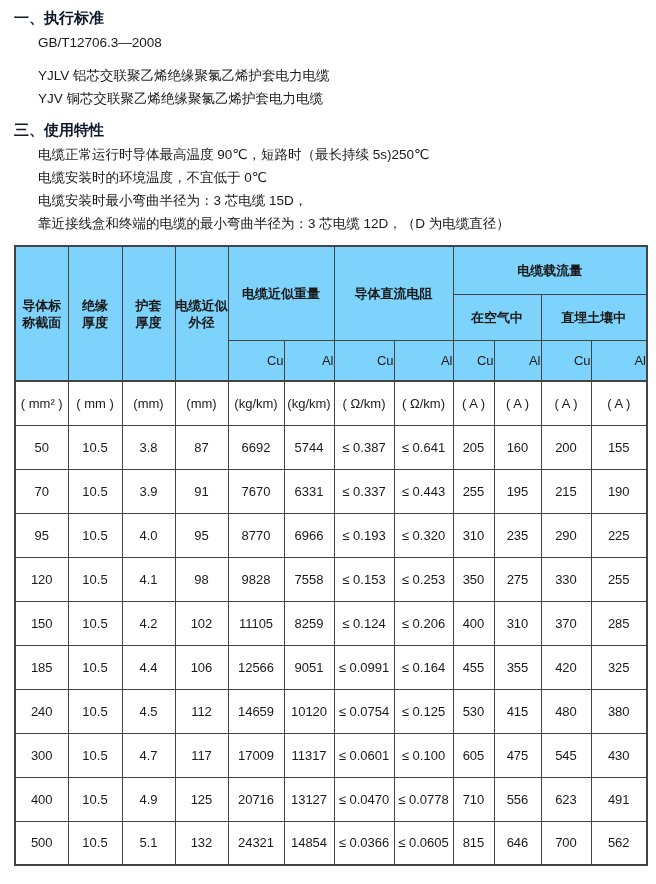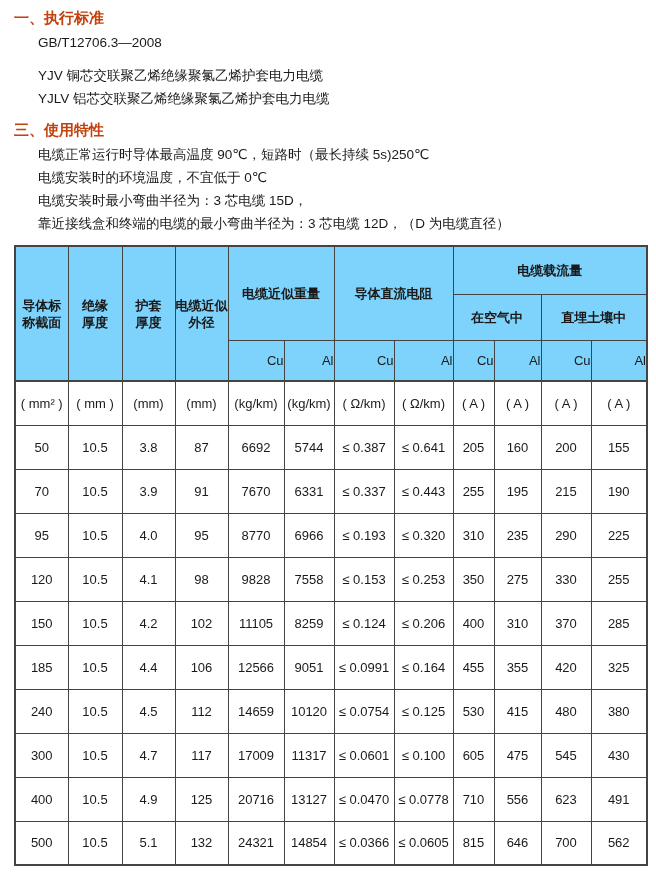--- a/index.html
+++ b/index.html
@@ -13,21 +13,21 @@
     font-family: "Liberation Sans", "DejaVu Sans", sans-serif;
     color: #1a1a1a;
     overflow: hidden;
   }
   .page {
     padding: 8px 10px 0 14px;
     box-sizing: border-box;
   }
   .section { margin-bottom: 10px; }
   .sec-heading {
-    color: #c2410c;
+    color: #0f172a;
     font-size: 15px;
     font-weight: bold;
     margin: 0 0 4px 0;
     line-height: 19px;
   }
   .sec-line {
     margin: 0 0 0 24px;
     font-size: 13.5px;
     line-height: 23px;
   }
@@ -68,22 +68,22 @@
 <body>
 
 <div class="page">
 
   <div class="section">
     <h2 class="sec-heading">一、执行标准</h2>
     <p class="sec-line">GB/T12706.3—2008</p>
   </div>
 
   <div class="section">
+    <p class="sec-line">YJLV 铝芯交联聚乙烯绝缘聚氯乙烯护套电力电缆</p>
     <p class="sec-line">YJV 铜芯交联聚乙烯绝缘聚氯乙烯护套电力电缆</p>
-    <p class="sec-line">YJLV 铝芯交联聚乙烯绝缘聚氯乙烯护套电力电缆</p>
   </div>
 
   <div class="section">
     <h2 class="sec-heading">三、使用特性</h2>
     <p class="sec-line">电缆正常运行时导体最高温度 90℃，短路时（最长持续 5s)250℃</p>
     <p class="sec-line">电缆安装时的环境温度，不宜低于 0℃</p>
     <p class="sec-line">电缆安装时最小弯曲半径为：3 芯电缆 15D，</p>
     <p class="sec-line">靠近接线盒和终端的电缆的最小弯曲半径为：3 芯电缆 12D，（D 为电缆直径）</p>
   </div>
 

